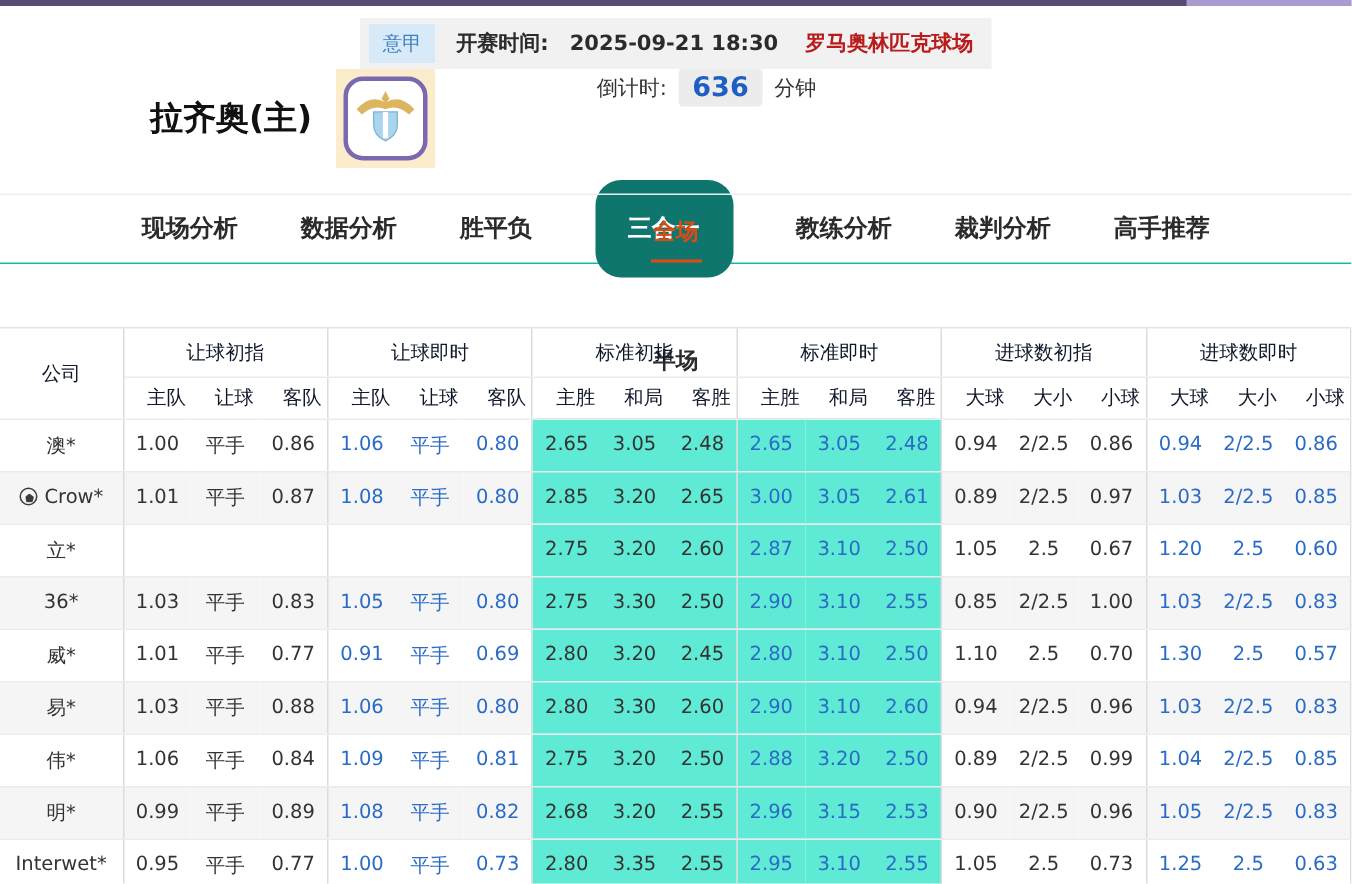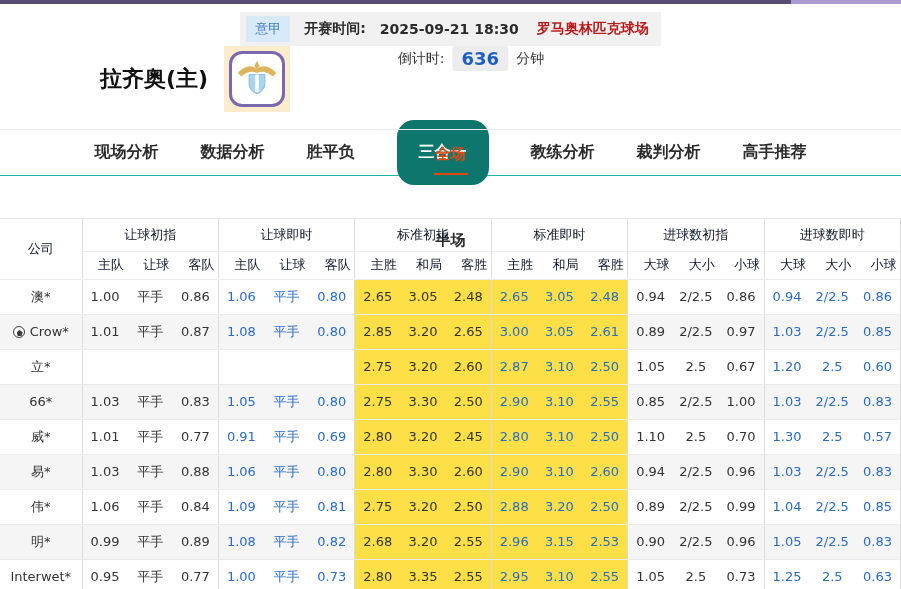--- a/index.html
+++ b/index.html
@@ -54,21 +54,21 @@
   thead tr.h1 th { height: 32px; }
   thead tr.h2 th { height: 28px; padding-left: 12px; }
   td { height: 35px; text-align: center; }
   th, td { border-bottom: 1px solid #ebebeb; }
   .gs, .company { border-left: 1px solid #dcdcdc; }
   .company { border-left: none; }
   td.company, th.company { border-right: 1px solid #dcdcdc; }
   td:last-child, th:last-child { border-right: 1px solid #dcdcdc; text-align: center; }
   td.company { color: #333; }
   .g1, .g3, .g5 { color: #2a6bc5; }
-  .g2, .g3 { background: #fde047; }
+  .g2, .g3 { background: #5eead4; }
   tr.alt td:not(.g2):not(.g3) { background: #f5f5f5; }
   .ball-icon { display: inline-block; width: 12px; height: 12px; border: 1px solid #3c3c3c; border-radius: 50%;
     position: relative; vertical-align: -2px; margin-right: 5px; }
   .ball-icon::before { content: ''; position: absolute; left: 3px; top: 3px; width: 6px; height: 6px;
     background: #3c3c3c; clip-path: polygon(50% 0, 100% 38%, 82% 100%, 18% 100%, 0 38%); }
 </style>
 </head>
 <body>
 
 <div class="topbar">
@@ -216,21 +216,21 @@
         <td class="g3">3.10</td>
         <td class="g3">2.50</td>
         <td class="g4 gs">1.05</td>
         <td class="g4">2.5</td>
         <td class="g4">0.67</td>
         <td class="g5 gs">1.20</td>
         <td class="g5">2.5</td>
         <td class="g5">0.60</td>
       </tr>
       <tr class="alt">
-        <td class="company">66*</td>
+        <td class="company">36*</td>
         <td class="g0 gs">1.03</td>
         <td class="g0">平手</td>
         <td class="g0">0.83</td>
         <td class="g1 gs">1.05</td>
         <td class="g1">平手</td>
         <td class="g1">0.80</td>
         <td class="g2 gs">2.75</td>
         <td class="g2">3.30</td>
         <td class="g2">2.50</td>
         <td class="g3 gs">2.90</td>

